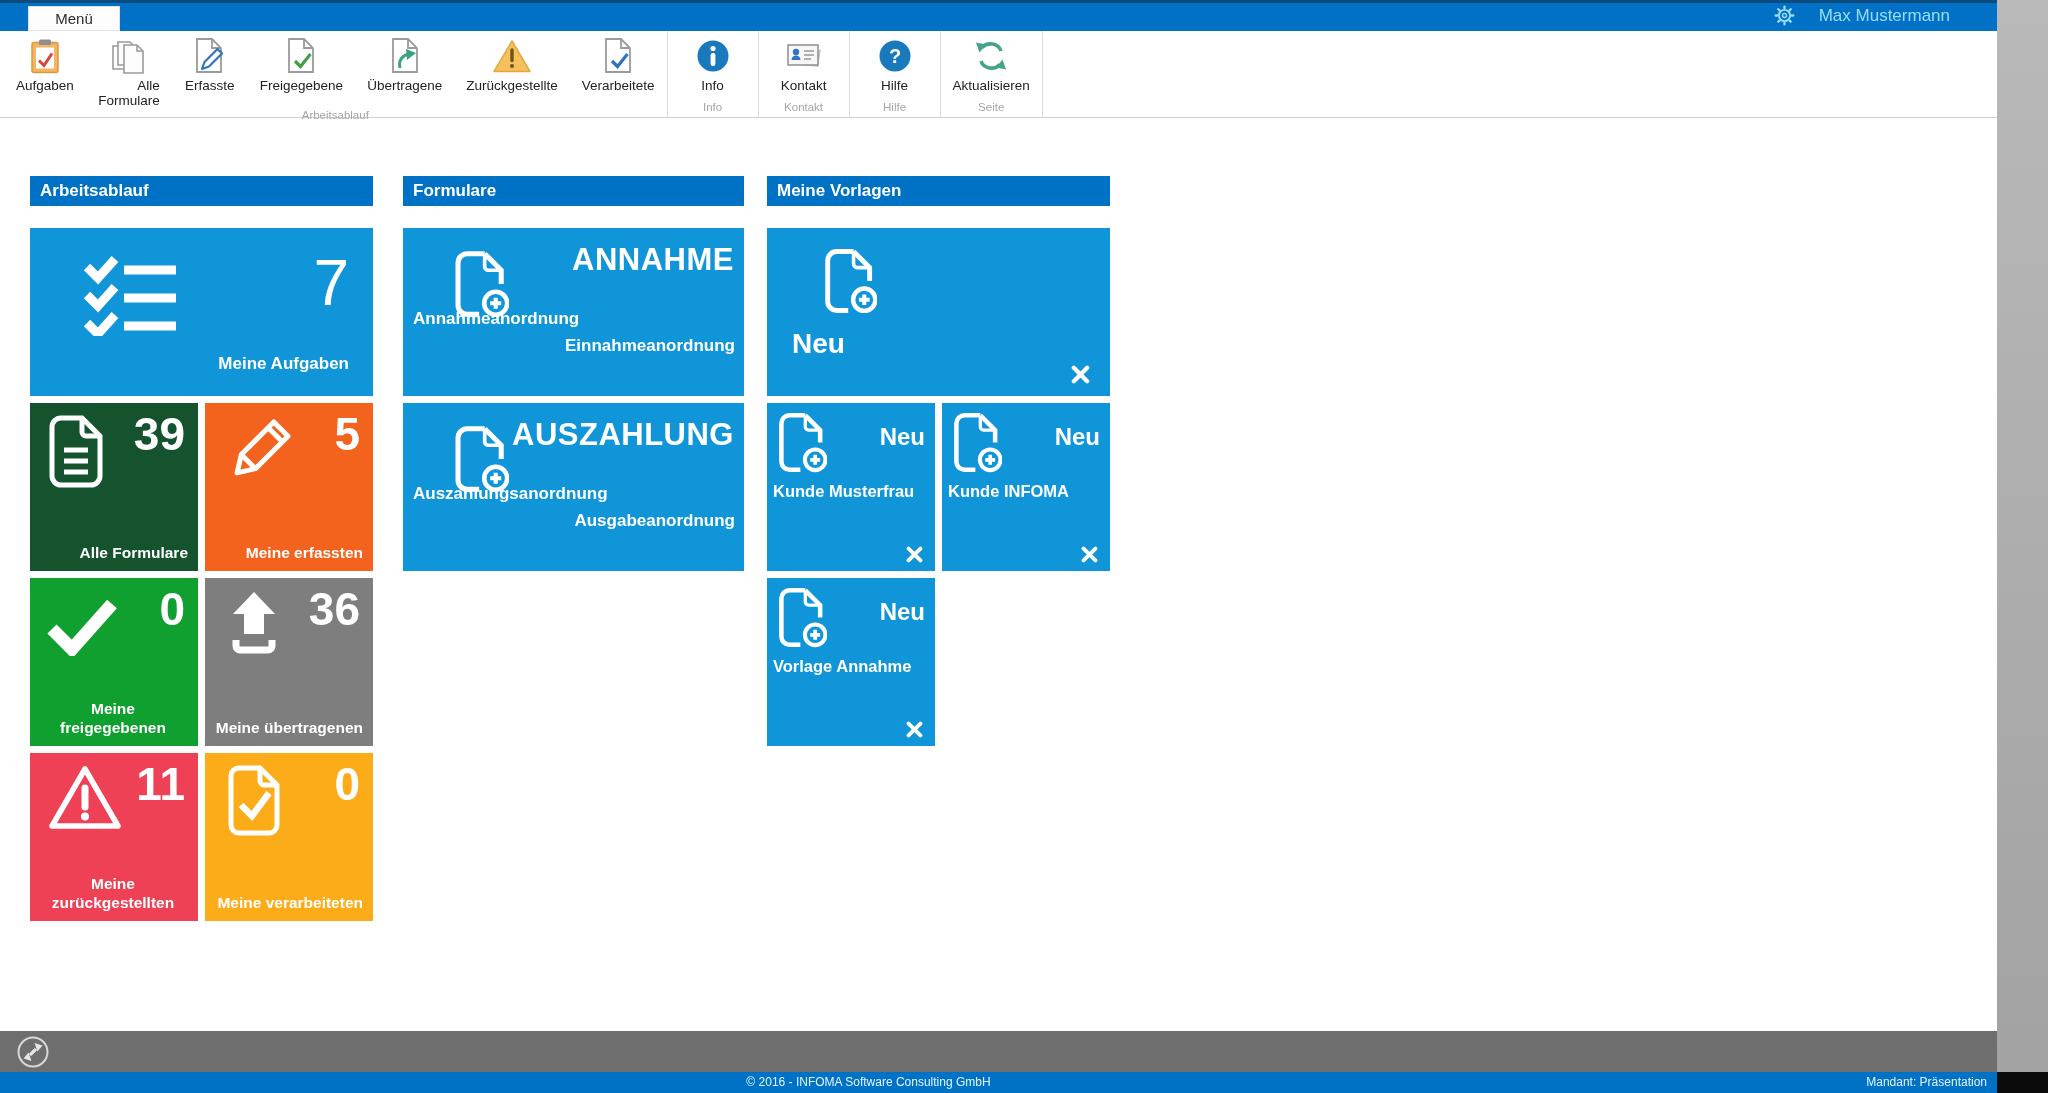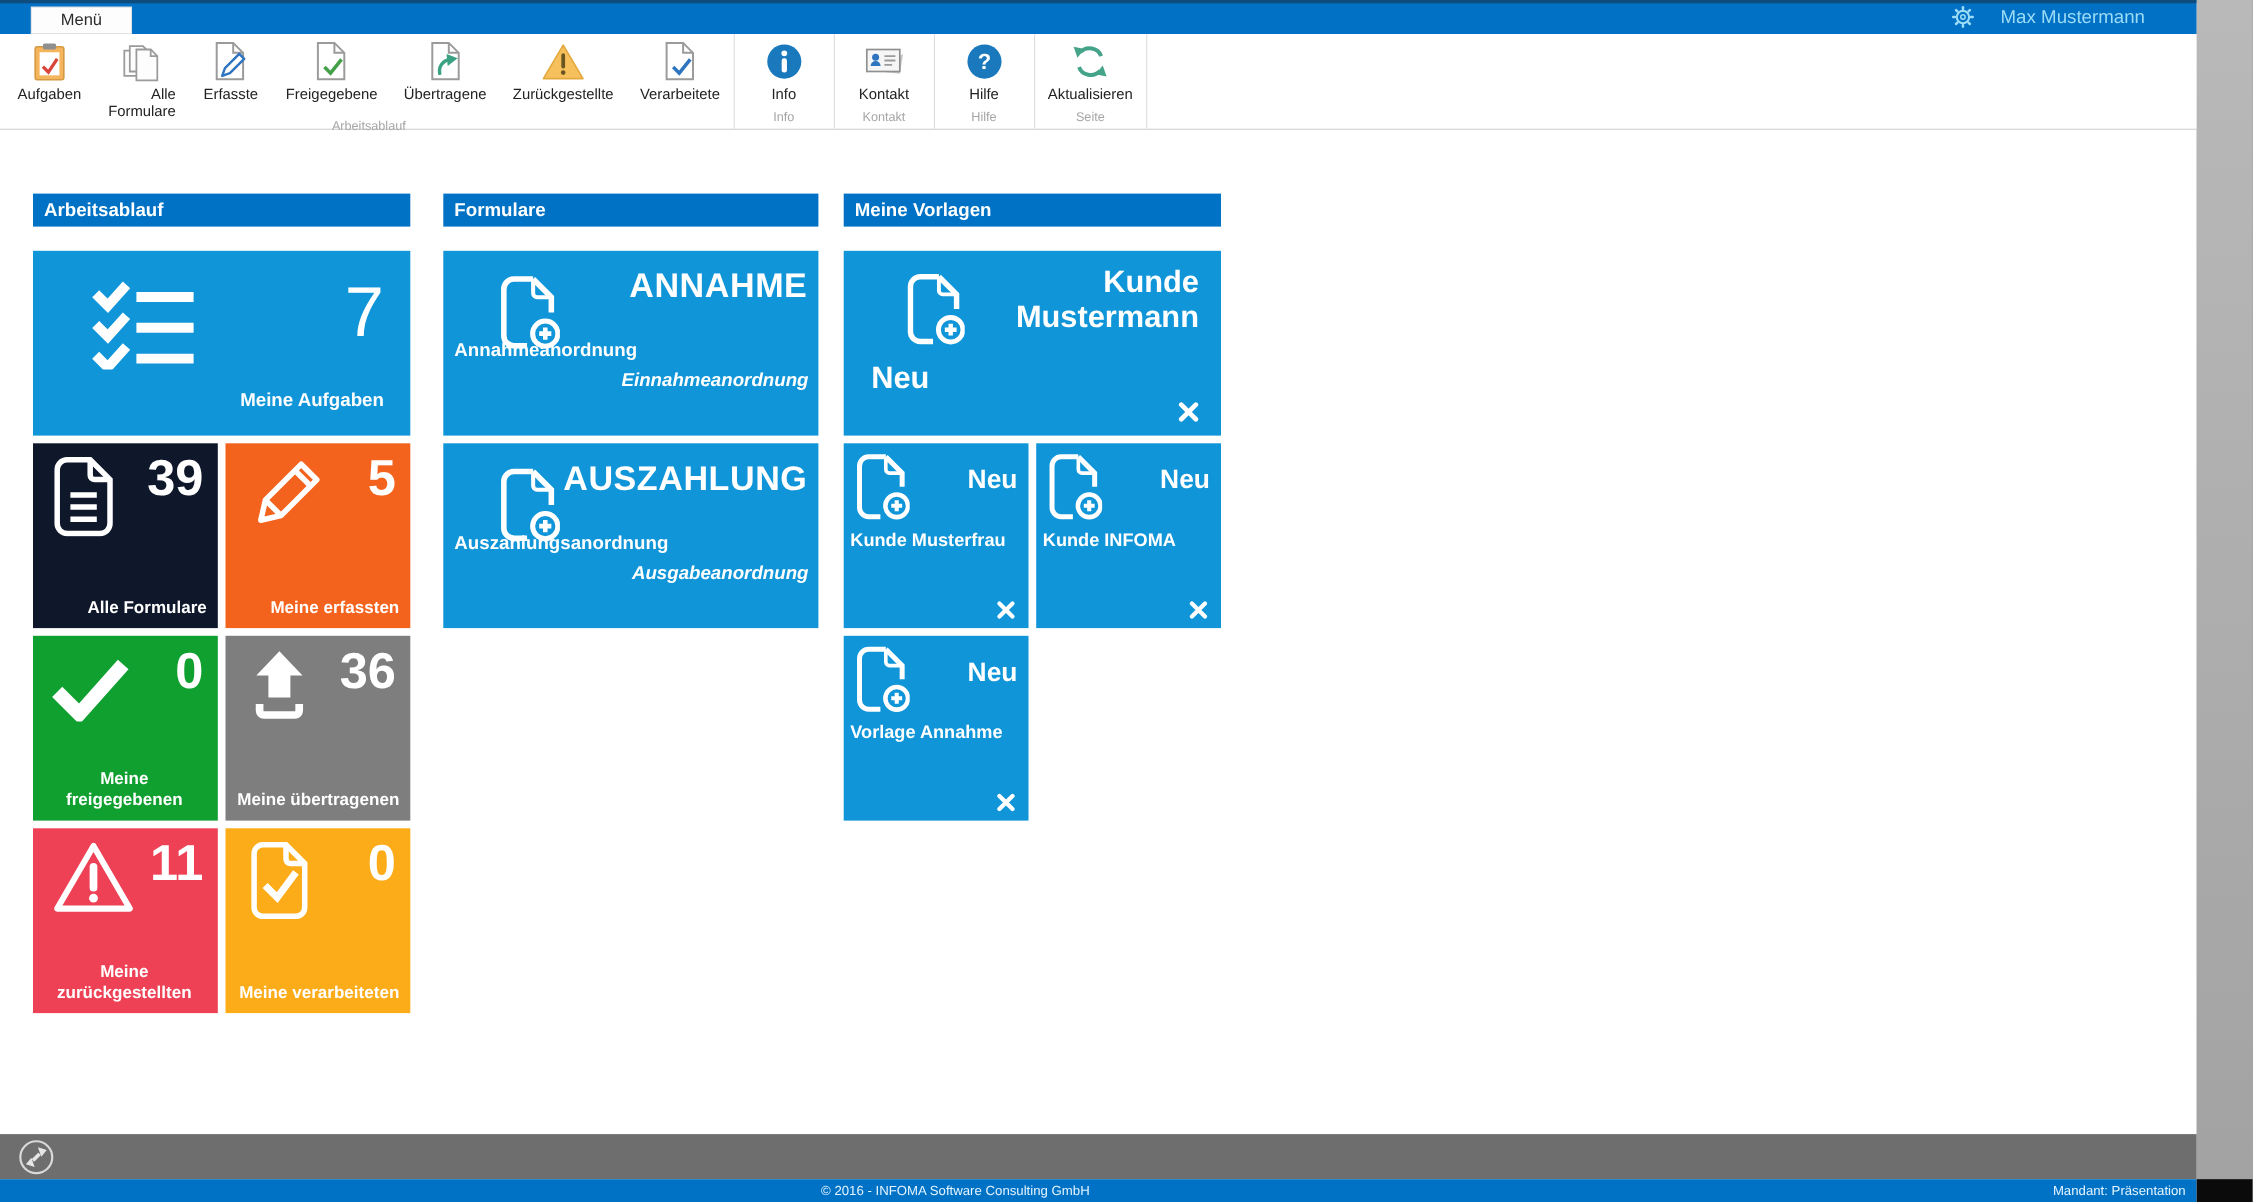--- a/index.html
+++ b/index.html
@@ -33,37 +33,37 @@
   #col-workflow{left:30px;}
   #col-forms{left:403px;width:341px;}
   #col-templates{left:767px;}
   .col-header{height:30px;background:#0072C6;color:#fff;font-weight:bold;font-size:17px;
               line-height:30px;padding-left:10px;box-sizing:border-box;}
   .tiles{margin-top:22px;display:flex;flex-wrap:wrap;gap:7px;}
   .tile{position:relative;color:#fff;box-sizing:border-box;cursor:pointer;}
   .tile.small{width:168px;height:168px;}
   .tile.wide{width:100%;height:168px;}
 
-  .bg-blue{background:#1095D9;} .bg-purple{background:#0f172a;} .bg-orange{background:#F4631D;}
+  .bg-blue{background:#1095D9;} .bg-purple{background:#14532d;} .bg-orange{background:#F4631D;}
   .bg-green{background:#10A02F;} .bg-gray{background:#7E7E7E;} .bg-red{background:#EE4155;}
   .bg-amber{background:#FBAC18;}
 
   .num{position:absolute;top:4px;right:13px;font-size:46px;font-weight:600;}
   .num.big{top:18px;right:24px;font-size:64px;font-weight:500;}
   .tlabel{position:absolute;bottom:9px;right:10px;text-align:center;font-weight:bold;
           font-size:15.5px;line-height:1.18;max-width:150px;}
   .tlabel.big{bottom:22px;right:24px;font-size:17px;}
   .ticon{position:absolute;left:18px;top:12px;line-height:0;}
   .ticon.biglist{left:52px;top:26px;}
 
   
   .ficon{position:absolute;left:50px;top:22px;line-height:0;}
   .ftitle{position:absolute;top:14px;right:10px;font-size:31px;font-weight:bold;letter-spacing:.5px;}
   .fsub{position:absolute;top:81px;left:10px;font-size:17px;font-weight:bold;}
-  .fdet{position:absolute;top:108px;right:9px;font-size:17px;font-style:italic;font-weight:600;}
+  .fdet{position:absolute;top:108px;right:9px;font-size:17px;font-weight:600;}
 
   
   .vicon{position:absolute;left:56px;top:20px;line-height:0;}
   .sicon{position:absolute;left:10px;top:9px;line-height:0;}
   .vtitle{position:absolute;top:12px;right:20px;font-size:28px;font-weight:bold;
           text-align:right;line-height:1.15;max-width:210px;}
   .vneu{position:absolute;left:25px;top:100px;font-size:28px;font-weight:bold;}
   .sneu{position:absolute;top:20px;right:10px;font-size:24px;font-weight:bold;}
   .slabel{position:absolute;top:79px;left:6px;right:4px;font-size:16.5px;font-weight:bold;}
   .close{position:absolute;right:12px;bottom:8px;line-height:0;}
@@ -401,21 +401,20 @@
         <div class="tile wide bg-blue">
           <span class="vicon">
             <svg width="54" height="66" viewBox="0 0 60 74">
               <path d="M34 4 H15 a10 10 0 0 0 -10 10 v46 a10 10 0 0 0 10 10 h13" fill="none" stroke="#fff" stroke-width="5.5"></path>
               <path d="M34 4 l18 18 v15" fill="none" stroke="#fff" stroke-width="5.5"></path>
               <path d="M34 6 v12 a4 4 0 0 0 4 4 h12" fill="none" stroke="#fff" stroke-width="4"></path>
               <circle cx="46" cy="58" r="12.5" fill="none" stroke="#fff" stroke-width="5"></circle>
               <path d="M46 52 v12 M40 58 h12" stroke="#fff" stroke-width="4.5"></path>
             </svg>
           </span>
-          <span class="vtitle">Kunde Mustermann</span>
           <span class="vneu">Neu</span>
           <span class="close bigx">
             <svg width="19" height="19" viewBox="0 0 20 20">
               <path d="M3 3 L17 17 M17 3 L3 17" stroke="#fff" stroke-width="4.5" stroke-linecap="round"></path>
             </svg>
           </span>
         </div>
 
         <div class="tile small bg-blue">
           <span class="sicon">

